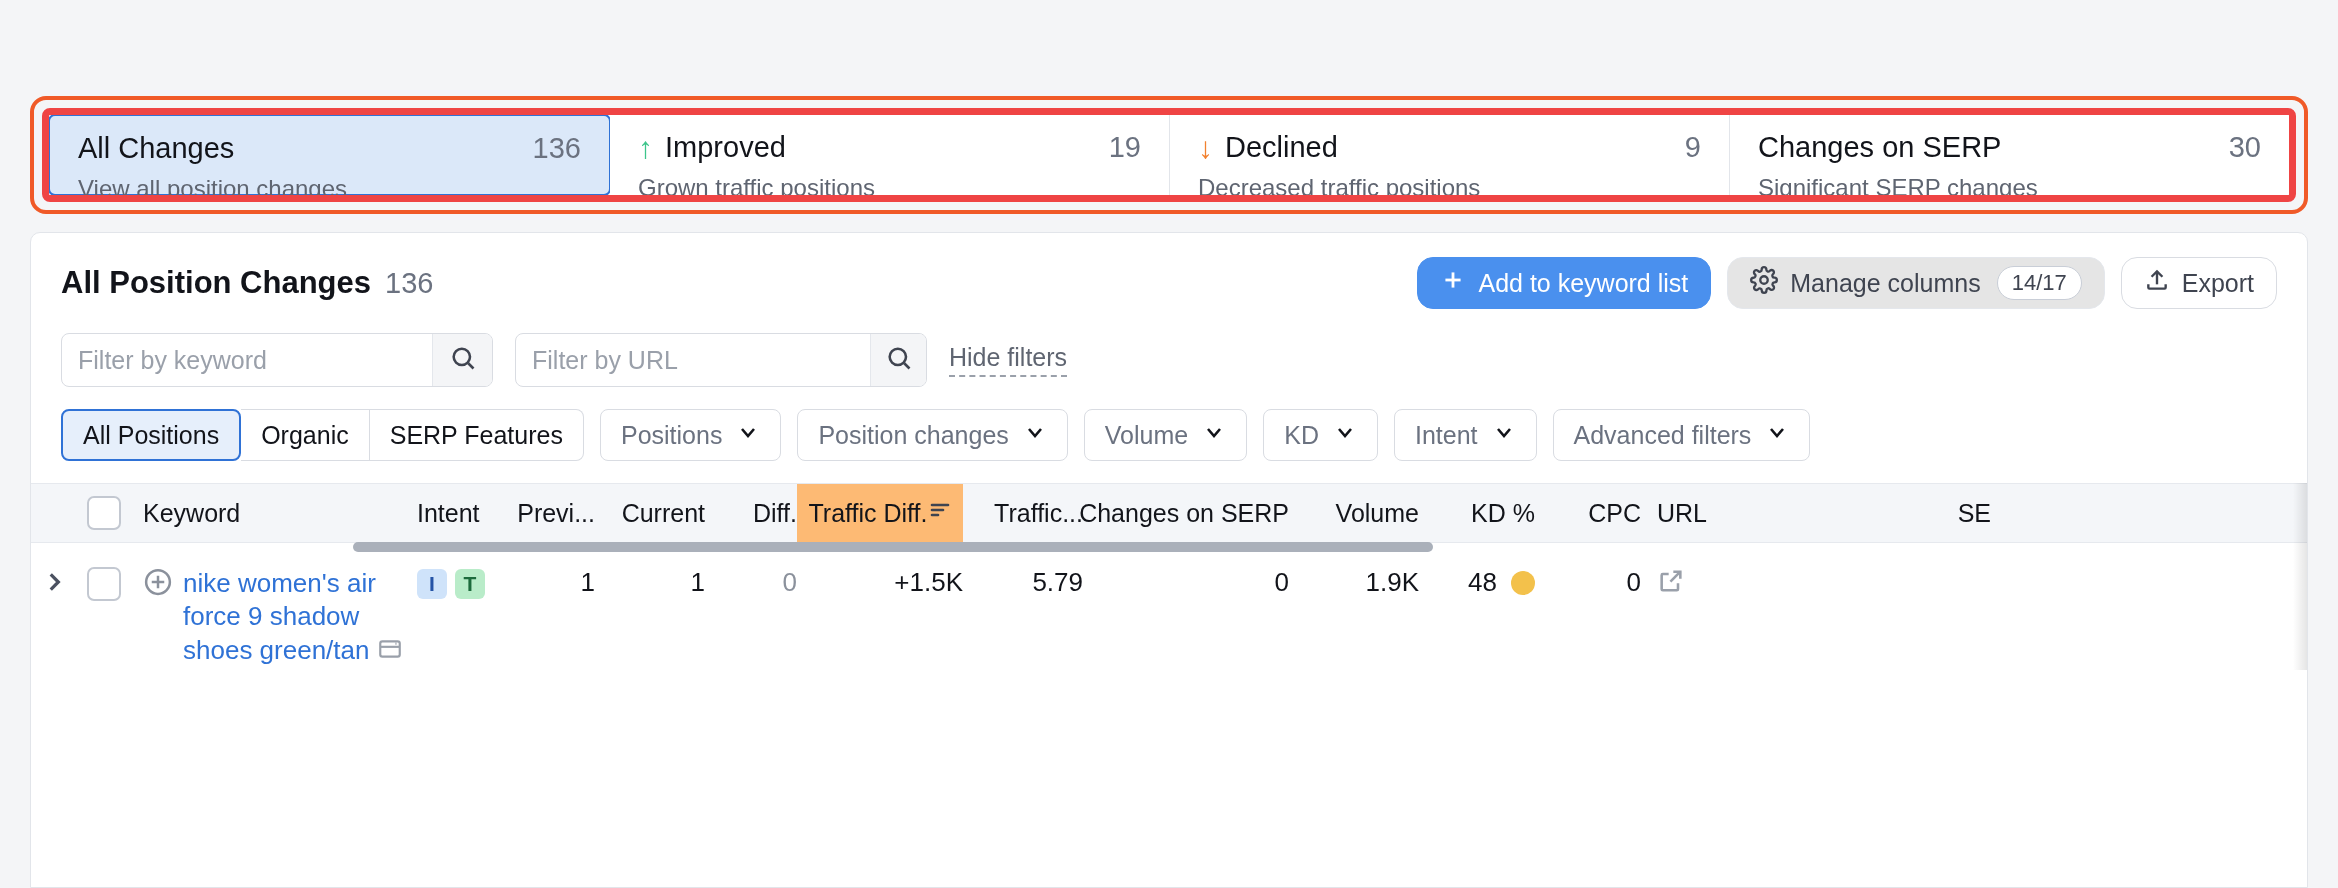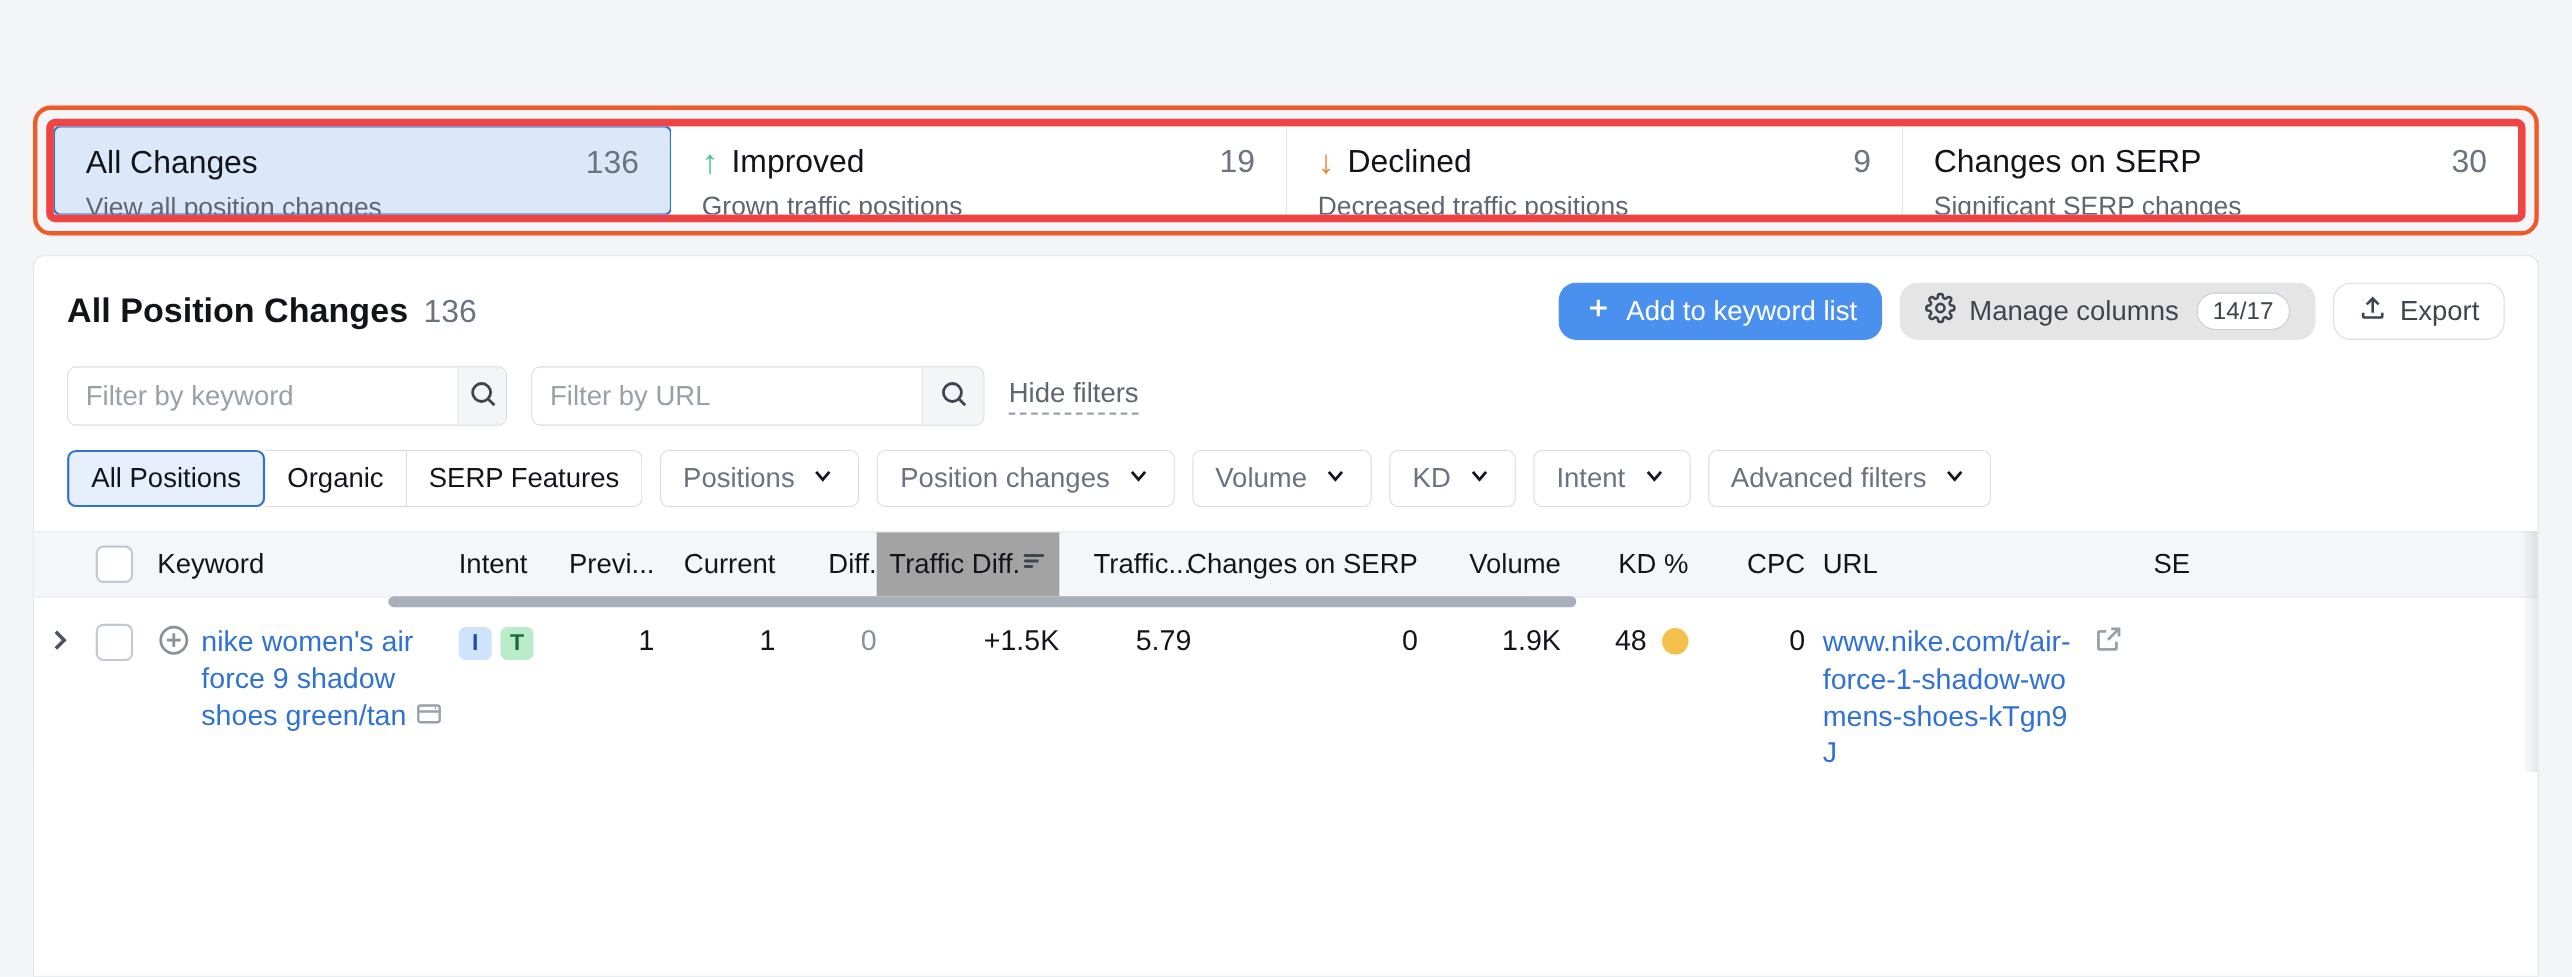--- a/index.html
+++ b/index.html
@@ -105,21 +105,21 @@
     border: 1px solid #c9ced7; border-radius: 999px;
     padding: 3px 14px; font-size: 22px; color: #3f4450;
     background: #ffffff;
   }
 
   
   .filters { padding: 14px 30px 0 30px; }
   .filter-row-1 { display: flex; align-items: center; gap: 22px; }
   .search-box {
     display: flex; align-items: stretch;
-    height: 54px; width: 400px;
+    height: 54px; width: 432px;
     border: 1px solid #d9dce2; border-radius: 8px; overflow: hidden;
     background: #ffffff;
   }
   .search-box.wide { width: 412px; }
   .search-box input {
     flex: 1; border: none; outline: none; background: transparent;
     font-size: 25px; color: #12141a; padding: 0 16px;
     font-family: "Liberation Sans", sans-serif;
   }
   .search-box input::placeholder { color: #9aa0aa; }
@@ -195,21 +195,21 @@
 
   .thead .c-exp, .thead .c-check { }
   .thead .c-kw { padding-left: 12px; }
   .thead .c-intent { padding-left: 6px; }
   .thead .c-prev, .thead .c-curr, .thead .c-diff,
   .thead .c-tdiff, .thead .c-traf, .thead .c-cser,
   .thead .c-vol, .thead .c-kd, .thead .c-cpc {
     justify-content: flex-end;
   }
   .thead .c-tdiff {
-    background: #a3a3a3; height: 100%; align-items: center;
+    background: #fdba74; height: 100%; align-items: center;
     padding-right: 14px; padding-left: 14px; 
     justify-content: center;
   }
   .thead .c-url { padding-left: 16px; }
   .thead .c-se { justify-content: flex-end; padding-right: 0; }
 
   .tr .c-kw { padding-left: 12px; }
   .tr .c-intent { padding-left: 6px; }
   .tr .c-url { padding-left: 16px; }
 
@@ -514,21 +514,20 @@
         <div class="td c-vol">1.9K</div>
         <div class="td c-kd">
           <span class="kd-cell">
             <span>48</span>
             <span class="kd-dot"></span>
           </span>
         </div>
         <div class="td c-cpc">0</div>
         <div class="td c-url">
           <div class="url-cell">
-            <span class="url-link">www.nike.com/t/air-force-1-shadow-womens-shoes-kTgn9J</span>
             <span>
               <svg width="28" height="28" viewBox="0 0 24 24" fill="none" stroke="#9aa0aa" stroke-width="2.2">
                 <path d="M14 4h6v6"></path>
                 <path d="M20 4l-8.5 8.5"></path>
                 <path d="M18 14v5a1 1 0 0 1-1 1H5a1 1 0 0 1-1-1V7a1 1 0 0 1 1-1h5"></path>
               </svg>
             </span>
           </div>
         </div>
         <div class="td c-se"></div>

